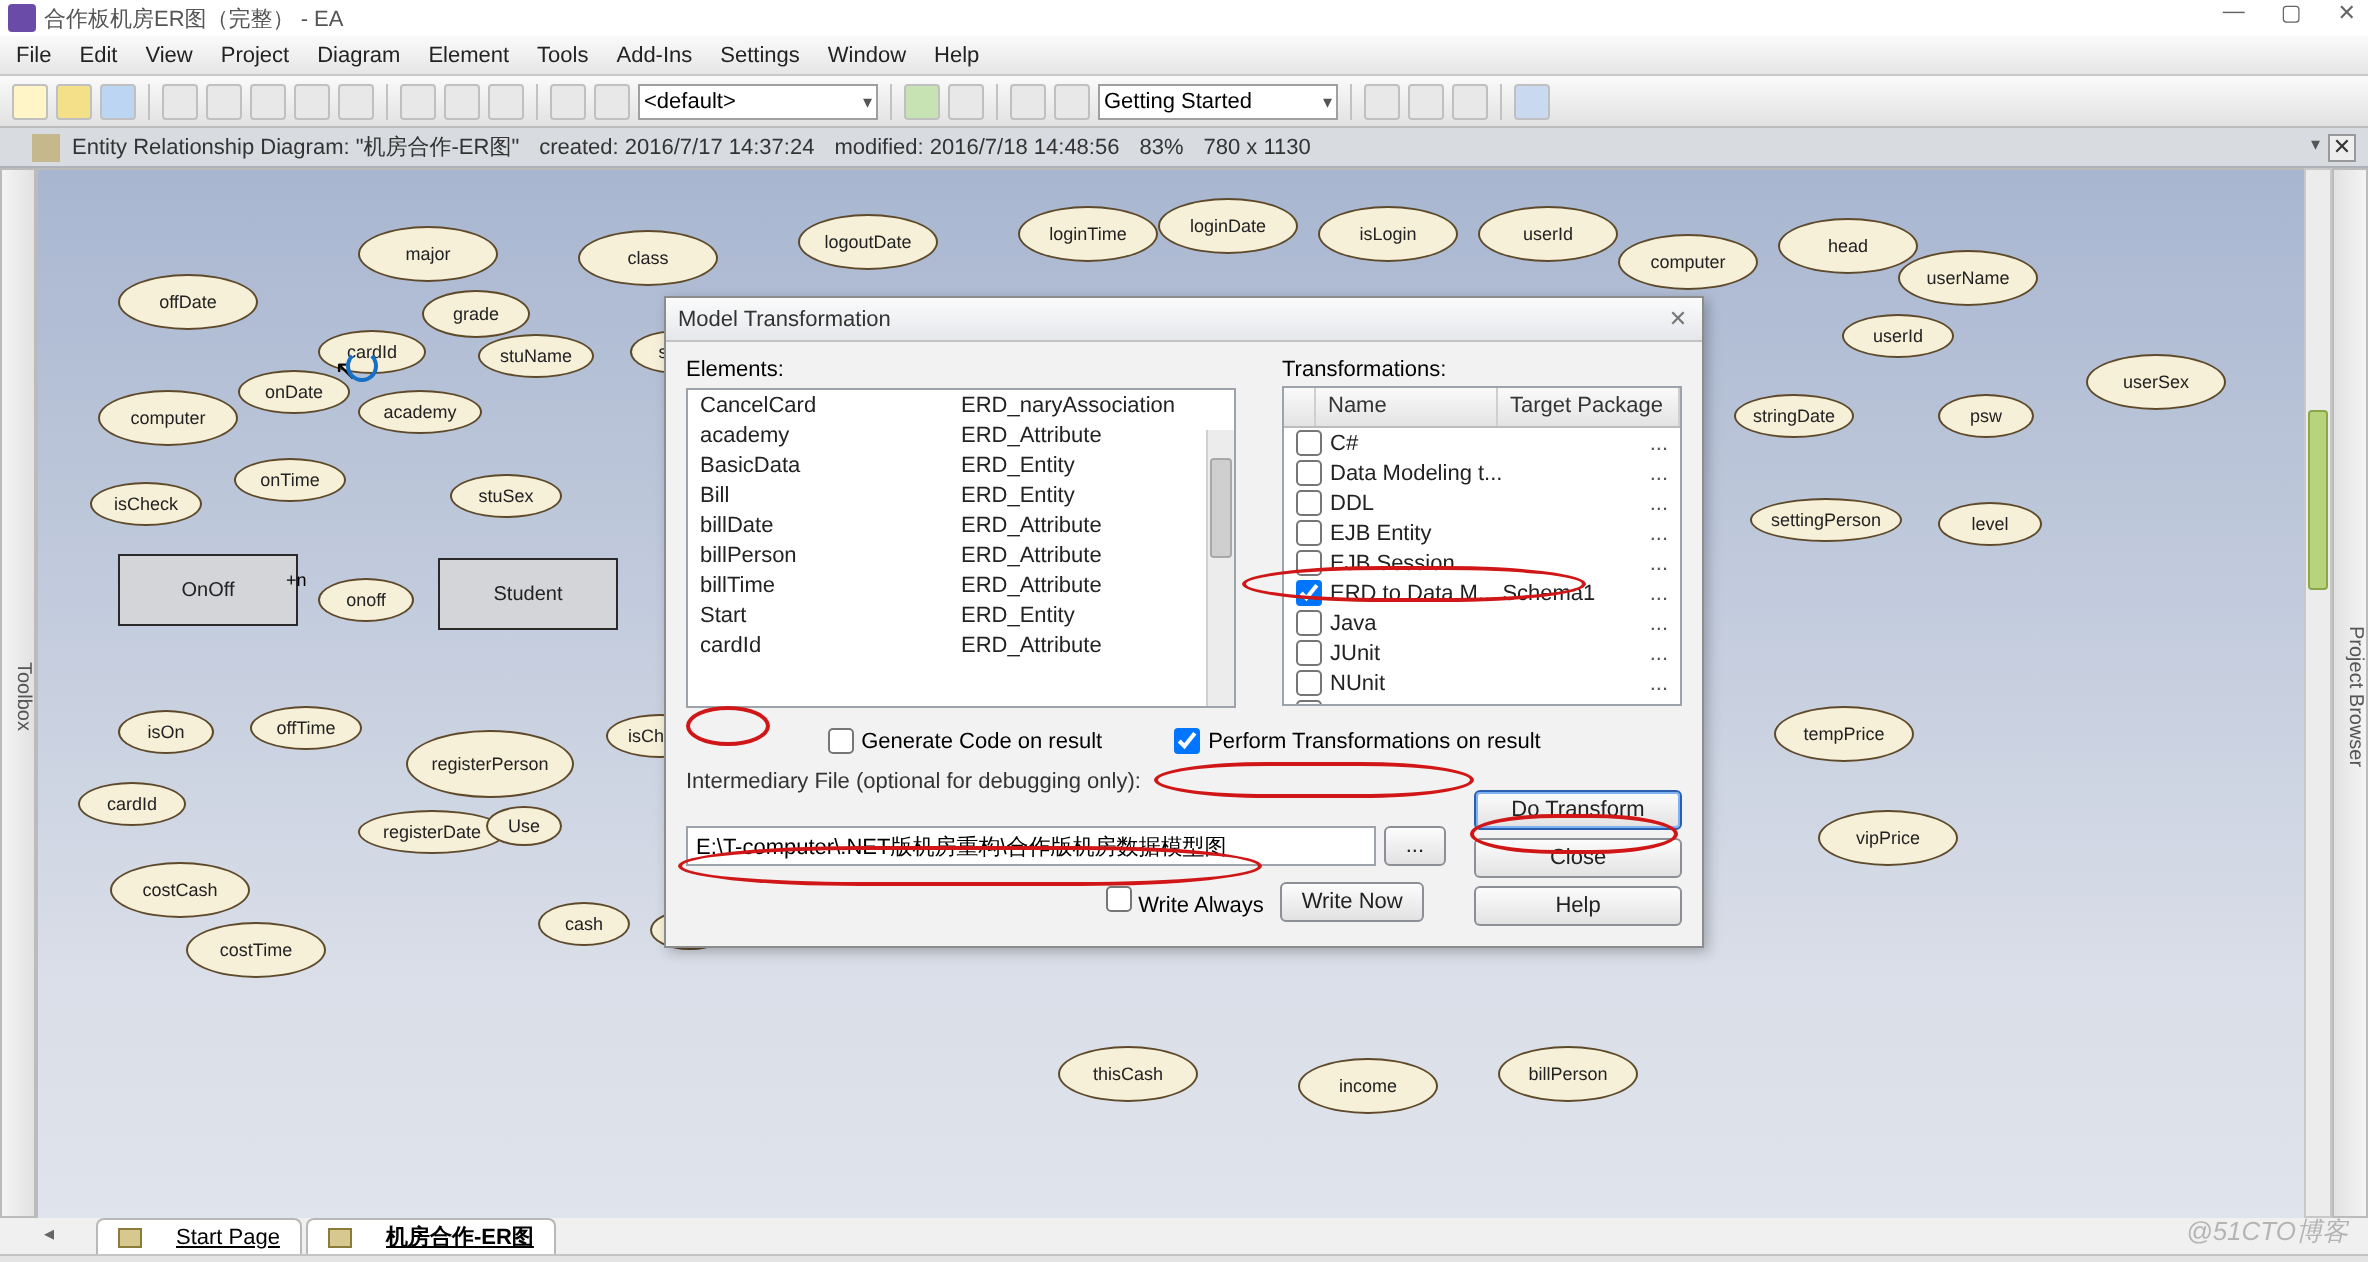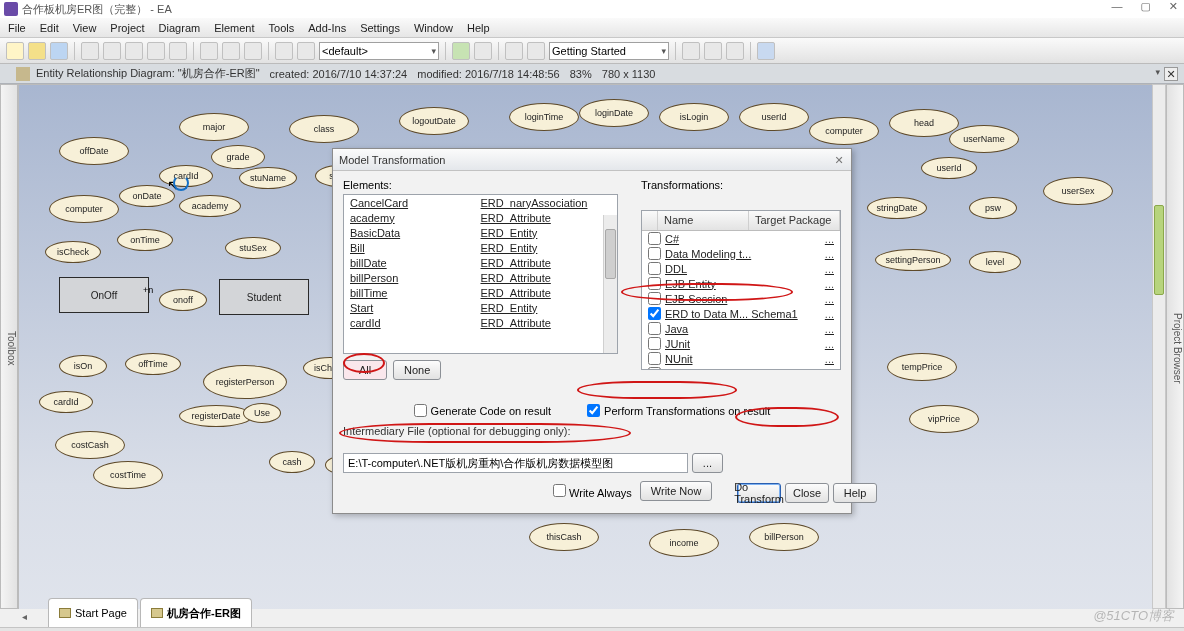--- a/index.html
+++ b/index.html
@@ -45,47 +45,47 @@
 
 .dialog { position: absolute; left: 332px; top: 148px; width: 520px; background: #f2f2f2; border: 1px solid #8c8c8c; box-shadow: 2px 2px 6px rgba(0,0,0,.25); }
 .dialog .dtitle { height: 22px; background: linear-gradient(#fbfbfb,#e4e7eb); border-bottom: 1px solid #c2c2c2; display: flex; align-items: center; padding: 0 6px; color: #333; font-size: 11px; position: relative; }
 .dialog .dclose { position: absolute; right: 4px; top: 2px; width: 16px; height: 16px; text-align: center; line-height: 16px; color: #777; border: 1px solid transparent; }
 .dialog .dbody { padding: 8px 10px 12px; }
 .dialog .cols { display: flex; gap: 10px; }
 .listbox { border: 1px solid #9da3ab; background: #fff; height: 160px; overflow: hidden; position: relative; }
 .listbox .lb-head { display: flex; background: linear-gradient(#fafafa,#e3e3e3); border-bottom: 1px solid #bcbcbc; height: 20px; }
 .listbox .lb-head div { flex: 1; padding: 3px 6px; border-right: 1px solid #cfcfcf; font-size: 11px; color: #333; }
 .listbox .lb-rows { font-size: 11px; color: #222; }
-.listbox .lb-row { display: flex; height: 15px; padding: 0 6px; align-items: center; text-decoration: underline; }
+.listbox .lb-row { display: flex; height: 15px; padding: 0 6px; align-items: center; }
 .listbox .lb-row div { flex: 1; }
 .listbox.elements { width: 275px; }
 .listbox.trans { width: 200px; }
 .listbox .scroll { position: absolute; right: 0; top: 20px; bottom: 0; width: 14px; background: #ececec; border-left: 1px solid #d0d0d0; }
 .listbox .scroll .thumb { position: absolute; left: 1px; right: 1px; top: 14px; height: 50px; background: #cfcfcf; border: 1px solid #a8a8a8; border-radius: 2px; }
 
 .trans .lb-row { justify-content: flex-start; }
 .trans .lb-row input[type=checkbox]{ margin-right: 4px; }
 .trans .lb-row .dots { color: #555; margin-left: auto; }
 
 .btnrow { margin-top: 6px; display: flex; gap: 6px; }
 .btn { height: 20px; min-width: 44px; background: linear-gradient(#fcfcfc,#e2e2e2); border: 1px solid #8c9096; border-radius: 3px; display: inline-flex; align-items: center; justify-content: center; padding: 0 10px; font-size: 11px; color: #222; }
 .btn.primary { border: 1px solid #2a5fb0; box-shadow: 0 0 0 1px #7eb2f2 inset; }
 .btn.sel-all { background: #fae7ec; }
 
-.checks { display: flex; gap: 36px; margin-top: 24px; justify-content: center; }
+.checks { display: flex; gap: 36px; margin-top: 10px; justify-content: center; }
 .checks label { display: flex; align-items: center; gap: 4px; }
 .txtfield { height: 20px; border: 1px solid #9da3ab; background: #fff; padding: 0 4px; font-size: 11px; display: flex; align-items: center; }
 
-.right-btns { position: absolute; right: 10px; bottom: 10px; width: 104px; display: flex; flex-direction: row; gap: 4px; }
+.right-btns { position: absolute; right: 10px; bottom: 10px; width: 104px; display: flex; flex-direction: column; gap: 4px; justify-content: center; }
 
 .red-circle { position: absolute; border: 2px solid #d01616; border-radius: 50%; pointer-events: none; }
 
 
 .bottom-tabs { position: absolute; left: 18px; right: 18px; bottom: 4px; height: 18px; background: #f0f0f0; display: flex; align-items: flex-end; gap: 2px; padding-left: 30px; }
-.bottom-tabs .tab { height: 29px; background: #fff; border: 1px solid #b8b8b8; border-bottom: none; border-radius: 4px 4px 0 0; padding: 2px 10px; font-size: 11px; display: flex; align-items: center; gap: 4px; }
+.bottom-tabs .tab { height: 18px; background: #fff; border: 1px solid #b8b8b8; border-bottom: none; border-radius: 4px 4px 0 0; padding: 2px 10px; font-size: 11px; display: flex; align-items: center; gap: 17px; text-decoration: underline; }
 .bottom-tabs .tab .ticon { width: 12px; height: 10px; background: #d6c88e; border: 1px solid #8b7c3a; }
 .bottom-tabs .scroll-left { position: absolute; left: 4px; top: 2px; font-size: 10px; color: #666; }
 
 .watermark { position: absolute; right: 10px; bottom: 6px; color: rgba(0,0,0,.25); font-size: 13px; font-style: italic; }
 
 
 .canvas-vscroll { position: absolute; right: 18px; top: 84px; bottom: 22px; width: 14px; background: #ececec; border: 1px solid #c8c8c8; }
 .canvas-vscroll .vthumb { position: absolute; left: 1px; right: 1px; top: 120px; height: 90px; background: #b7d47d; border: 1px solid #8aa84a; border-radius: 2px; }
 
 
@@ -151,21 +151,21 @@
   <div class="tb-btn"></div>
   <div class="tb-btn"></div>
   <div class="tb-btn"></div>
   <div class="tb-sep"></div>
   <div class="tb-btn" style="background:#c8d9f0"></div>
 </div>
 
 <div class="diagram-header">
   <div class="dh-icon"></div>
   <span>Entity Relationship Diagram: "机房合作-ER图"</span>
-  <span>created: 2016/7/10 14:37:24</span>
+  <span>created: 2016/7/17 14:37:24</span>
   <span>modified: 2016/7/18 14:48:56</span>
   <span>83%</span>
   <span>780 x 1130</span>
   <span class="dh-down">▾</span>
   <div class="dh-close">✕</div>
 </div>
 
 <div class="toolbox-handle">Toolbox</div>
 <div class="browser-handle">Project Browser</div>
 
@@ -273,27 +273,23 @@
               </div>
               <div class="lb-row">
                 <div>cardId</div>
                 <div>ERD_Attribute</div>
               </div>
             </div>
           <div class="scroll">
               <div class="thumb"></div>
             </div>
         </div>
-        <div class="btnrow">
-          <div class="btn sel-all">All</div>
-          <div class="btn">None</div>
-        </div>
       </div>
       <div>
-        <div style="margin-bottom:19px">Transformations:</div>
+        <div style="margin-bottom:2px">Transformations:</div>
         <div class="listbox trans">
           <div class="lb-head">
             <div style="flex:0 0 16px"></div>
             <div>Name</div>
             <div>Target Package</div>
           </div>
           <div class="lb-rows" id="trans-rows">
               <div class="lb-row">
                 <input type="checkbox" style="">
                 <span style="flex:1">C#</span>

